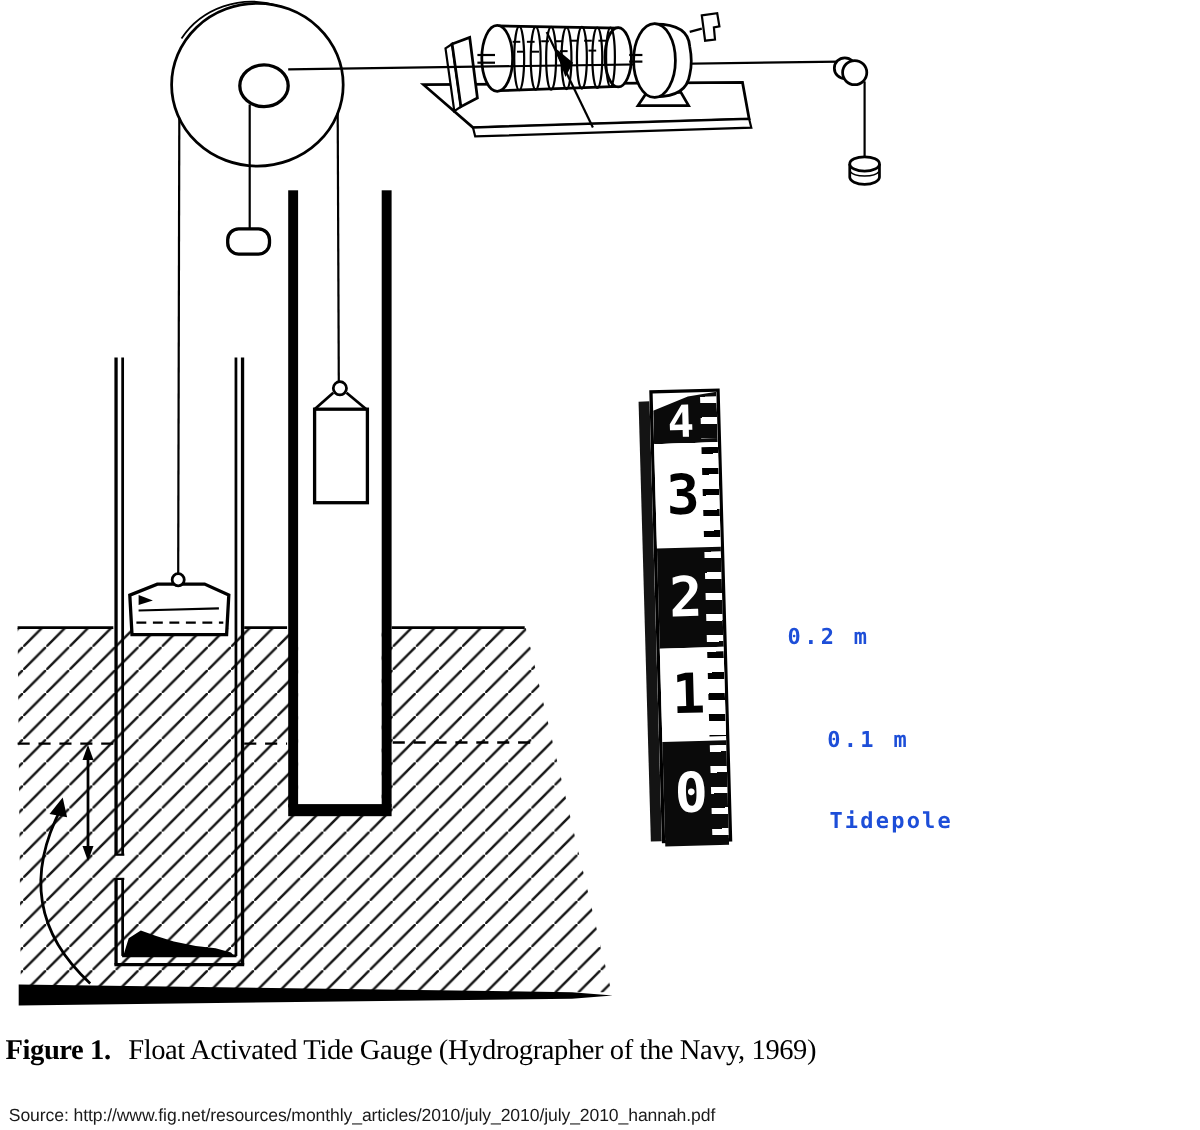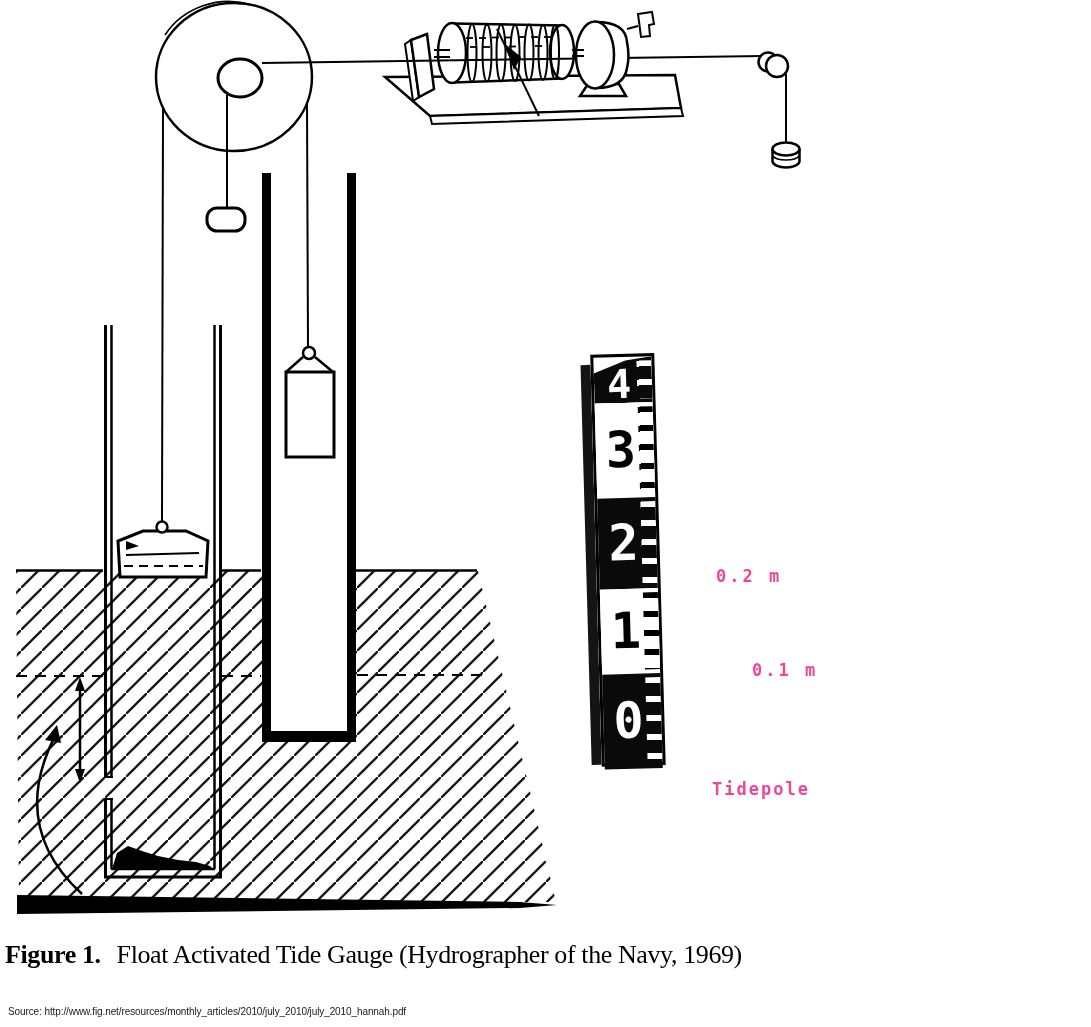--- a/index.html
+++ b/index.html
@@ -22,31 +22,31 @@
   .seg4 .digit{font-size:40px;transform:translateY(-40%);}
   .seg3{height:95px;}
   .seg2{height:91px;}
   .seg1{height:85px;}
   .seg0{height:95px;}
   .ticks{position:absolute;right:0;top:4px;bottom:4px;width:15px;}
   .seg.white .ticks{background-image:repeating-linear-gradient(180deg,#000 0 6px,transparent 6px 19px);}
   .seg.black .ticks{background-image:repeating-linear-gradient(180deg,#fff 0 6px,transparent 6px 19px);}
   
   .pole-label{position:absolute;font-family:"DejaVu Sans Mono", monospace;font-weight:bold;
-              font-size:17px;letter-spacing:3px;color:#ec4899;white-space:nowrap;}
+              font-size:20px;letter-spacing:3px;color:#1d4ed8;white-space:nowrap;}
   .lbl-02{left:716px;top:566px;}
   .lbl-01{left:716px;top:660px;margin-left:36px;}
-  .lbl-name{left:712px;top:734px;letter-spacing:2px;margin-top:45px;}
+  .lbl-name{left:754px;top:734px;letter-spacing:2px;}
   
   .caption{position:absolute;left:5px;top:940px;font-size:26px;letter-spacing:-0.4px;
            white-space:nowrap;}
   .caption .bold{font-weight:bold;}
   .caption .rest{margin-left:16px;}
   .source{position:absolute;left:8px;top:1006px;font-family:"Liberation Sans", sans-serif;
-          font-size:10px;letter-spacing:-0.1px;color:#1a1a1a;white-space:nowrap;}
+          font-size:16px;letter-spacing:-0.1px;color:#1a1a1a;white-space:nowrap;}
 </style>
 </head>
 <body>
 
 <div class="page">
 
   <svg width="1091" height="930" viewBox="0 0 1091 930">
     <defs>
       <pattern id="hatch" width="21" height="21" patternUnits="userSpaceOnUse">
         <path d="M -3,24 L 24,-3" stroke="#161616" stroke-width="2.3"></path>

